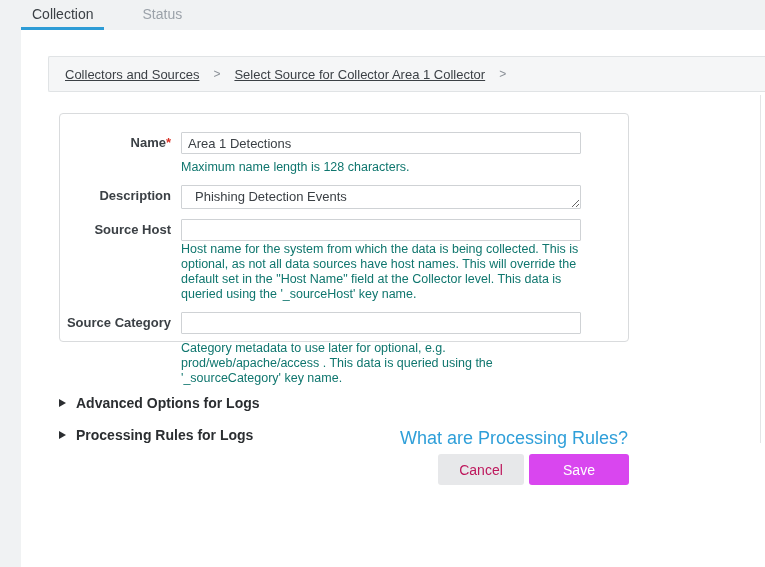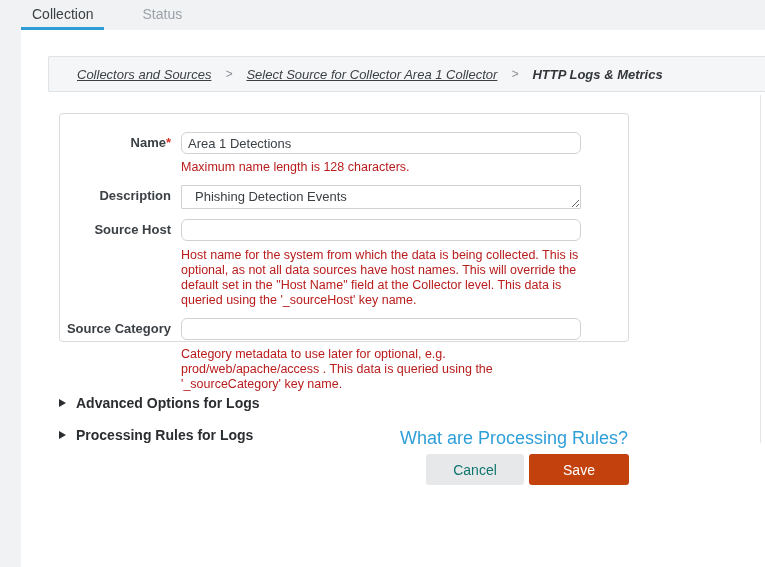--- a/index.html
+++ b/index.html
@@ -20,22 +20,22 @@
     display:flex;align-items:center;padding:0 11px;margin-right:27px;
     font-size:14px;color:#9ba2a9;cursor:pointer;
     border-bottom:3px solid transparent;box-sizing:border-box;
   }
   .tab.active{color:#3b4045;border-bottom-color:#2d9cd6;}
 
   
   .breadcrumb{
     position:absolute;left:48px;top:56px;right:0;height:36px;
     background:#f5f6f7;border:1px solid #e0e3e5;border-right:none;
-    display:flex;align-items:center;padding-left:28px;
-    font-size:13px;box-sizing:border-box;border-radius:2px 0 0 2px;font-style:italic;
+    display:flex;align-items:center;padding-left:16px;
+    font-size:13px;box-sizing:border-box;border-radius:2px 0 0 2px;
   }
   .crumb-link{color:#3c4146;text-decoration:underline;cursor:pointer;}
   .crumb-sep{margin:0 14px;color:#8a9097;font-size:12px;}
   .crumb-current{color:#33373b;font-weight:600;}
 
   
   .right-line{position:absolute;left:760px;top:95px;width:1px;height:348px;background:#e3e5e7;}
 
   
   .panel{
@@ -44,33 +44,33 @@
     box-sizing:border-box;padding-top:18px;
   }
   .row{display:grid;grid-template-columns:121px 404px;}
   .flabel{
     text-align:right;padding-right:10px;font-size:13px;font-weight:700;
     color:#3b4045;line-height:22px;white-space:nowrap;
   }
   .req{color:#d93025;font-weight:700;}
   .tinput{
     grid-column:2;width:400px;height:22px;box-sizing:border-box;
-    border:1px solid #cfd2d5;border-radius:6px;padding:0 6px;
+    border:1px solid #cfd2d5;border-radius:1px;padding:0 6px;
     font-family:"Liberation Sans","DejaVu Sans",sans-serif;
     font-size:13px;color:#3b4045;background:#fff;outline:none;
   }
   .tarea{
     grid-column:2;width:400px;height:24px;box-sizing:border-box;
     border:1px solid #cfd2d5;border-radius:1px;padding:3px 13px;
     font-family:"Liberation Sans","DejaVu Sans",sans-serif;
     font-size:13px;color:#3b4045;resize:vertical;outline:none;overflow:hidden;
   }
   .fhelp{
     grid-column:2;width:400px;margin-top:6px;
-    font-size:12.5px;line-height:15px;color:#b91c1c;
+    font-size:12.5px;line-height:15px;color:#0f766e;
   }
   .mt10{margin-top:10px;}
 
   
   .section{position:absolute;left:59px;display:flex;align-items:center;gap:10px;cursor:pointer;}
   .section.adv{top:395px;}
   .section.proc{top:427px;}
   .tri{
     width:0;height:0;border-left:7px solid #2b2e31;
     border-top:4.5px solid transparent;border-bottom:4.5px solid transparent;
@@ -81,22 +81,22 @@
     position:absolute;top:428px;right:137px;
     font-size:18px;color:#2f9fd9;text-decoration:none;cursor:pointer;
   }
 
   
   .btn-row{position:absolute;top:454px;right:136px;display:flex;gap:5px;}
   .btn{
     height:31px;border:none;border-radius:3px;font-size:14px;cursor:pointer;
     font-family:"Liberation Sans","DejaVu Sans",sans-serif;
   }
-  .btn-cancel{width:98px;background:#e7e8ea;color:#0f766e;}
-  .btn-save{width:100px;background:#c2410c;color:#fff;}
+  .btn-cancel{width:86px;background:#e7e8ea;color:#be185d;}
+  .btn-save{width:100px;background:#d946ef;color:#fff;}
 </style>
 </head>
 <body>
 
 <div class="screen">
 
   <div class="tabbar">
     <div class="tab active">
       <span>Collection</span>
     </div>
@@ -105,21 +105,20 @@
     </div>
   </div>
 
   <div class="sheet"></div>
 
   <div class="breadcrumb">
     <span class="crumb-link">Collectors and Sources</span>
     <span class="crumb-sep">&gt;</span>
     <span class="crumb-link">Select Source for Collector Area 1 Collector</span>
     <span class="crumb-sep">&gt;</span>
-    <span class="crumb-current">HTTP Logs &amp; Metrics</span>
   </div>
 
   <div class="right-line"></div>
 
   <div class="panel">
 
     <div class="row">
       <div class="flabel">
         <span>Name</span><span class="req">*</span>
       </div>
@@ -128,21 +127,21 @@
     </div>
 
     <div class="row mt10">
       <div class="flabel">Description</div>
       <textarea class="tarea" style="">Phishing Detection Events</textarea>
     </div>
 
     <div class="row mt10">
       <div class="flabel">Source Host</div>
       <input class="tinput" type="text" value="" style="">
-      <div class="fhelp" style="margin-top:7px;">Host name for the system from which the data is being collected. This is optional, as not all data sources have host names. This will override the default set in the "Host Name" field at the Collector level. This data is queried using the '_sourceHost' key name.</div>
+      <div class="fhelp" style="margin-top:1px;">Host name for the system from which the data is being collected. This is optional, as not all data sources have host names. This will override the default set in the "Host Name" field at the Collector level. This data is queried using the '_sourceHost' key name.</div>
     </div>
 
     <div class="row mt10">
       <div class="flabel">Source Category</div>
       <input class="tinput" type="text" value="" style="">
       <div class="fhelp" style="margin-top:7px;">Category metadata to use later for optional, e.g. prod/web/apache/access . This data is queried using the '_sourceCategory' key name.</div>
     </div>
 
   </div>
 

